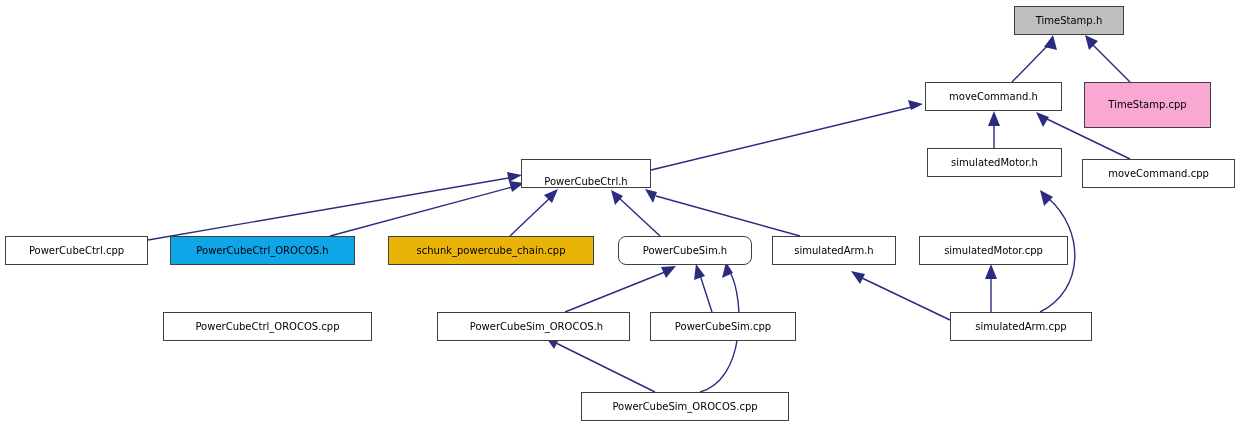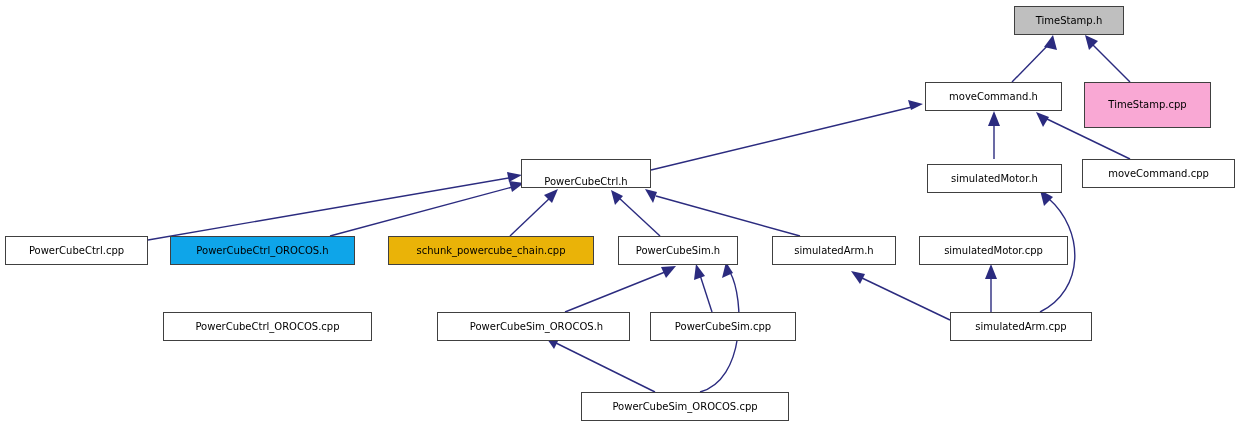--- a/index.html
+++ b/index.html
@@ -102,36 +102,36 @@
     </div>
     <div class="node-box" style="left: 925px; top: 82px; width: 137px; height: 29px; border-color: rgb(64, 64, 64); background: rgb(255, 255, 255);">
       <span class="node-label">moveCommand.h</span>
     </div>
     <div class="node-box" style="left: 1084px; top: 82px; width: 127px; height: 46px; border-color: rgb(64, 64, 64); background: #f9a8d4;">
       <span class="node-label">TimeStamp.cpp</span>
     </div>
     <div class="node-box" style="left: 521px; top: 159px; width: 130px; height: 29px; border-color: rgb(64, 64, 64); background: rgb(255, 255, 255); align-items: flex-end;">
       <span class="node-label">PowerCubeCtrl.h</span>
     </div>
-    <div class="node-box" style="left: 927px; top: 164px; width: 135px; height: 29px; border-color: rgb(64, 64, 64); background: rgb(255, 255, 255);">
+    <div class="node-box" style="left: 927px; top: 148px; width: 135px; height: 29px; border-color: rgb(64, 64, 64); background: rgb(255, 255, 255);">
       <span class="node-label">simulatedMotor.h</span>
     </div>
     <div class="node-box" style="left: 1082px; top: 159px; width: 153px; height: 29px; border-color: rgb(64, 64, 64); background: rgb(255, 255, 255);">
       <span class="node-label">moveCommand.cpp</span>
     </div>
     <div class="node-box" style="left: 5px; top: 236px; width: 143px; height: 29px; border-color: rgb(64, 64, 64); background: rgb(255, 255, 255);">
       <span class="node-label">PowerCubeCtrl.cpp</span>
     </div>
     <div class="node-box" style="left: 170px; top: 236px; width: 185px; height: 29px; border-color: rgb(64, 64, 64); background: #0ea5e9;">
       <span class="node-label">PowerCubeCtrl_OROCOS.h</span>
     </div>
     <div class="node-box" style="left: 388px; top: 236px; width: 206px; height: 29px; border-color: rgb(64, 64, 64); background: #eab308;">
       <span class="node-label">schunk_powercube_chain.cpp</span>
     </div>
-    <div class="node-box" style="left: 618px; top: 236px; width: 120px; height: 29px; border-color: rgb(64, 64, 64); background: rgb(255, 255, 255);">
+    <div class="node-box" style="left: 618px; top: 236px; width: 134px; height: 29px; border-color: rgb(64, 64, 64); background: rgb(255, 255, 255); border-radius: 8px;">
       <span class="node-label">PowerCubeSim.h</span>
     </div>
     <div class="node-box" style="left: 772px; top: 236px; width: 124px; height: 29px; border-color: rgb(64, 64, 64); background: rgb(255, 255, 255);">
       <span class="node-label">simulatedArm.h</span>
     </div>
     <div class="node-box" style="left: 919px; top: 236px; width: 149px; height: 29px; border-color: rgb(64, 64, 64); background: rgb(255, 255, 255);">
       <span class="node-label">simulatedMotor.cpp</span>
     </div>
     <div class="node-box" style="left: 163px; top: 312px; width: 209px; height: 29px; border-color: rgb(64, 64, 64); background: rgb(255, 255, 255);">
       <span class="node-label">PowerCubeCtrl_OROCOS.cpp</span>

